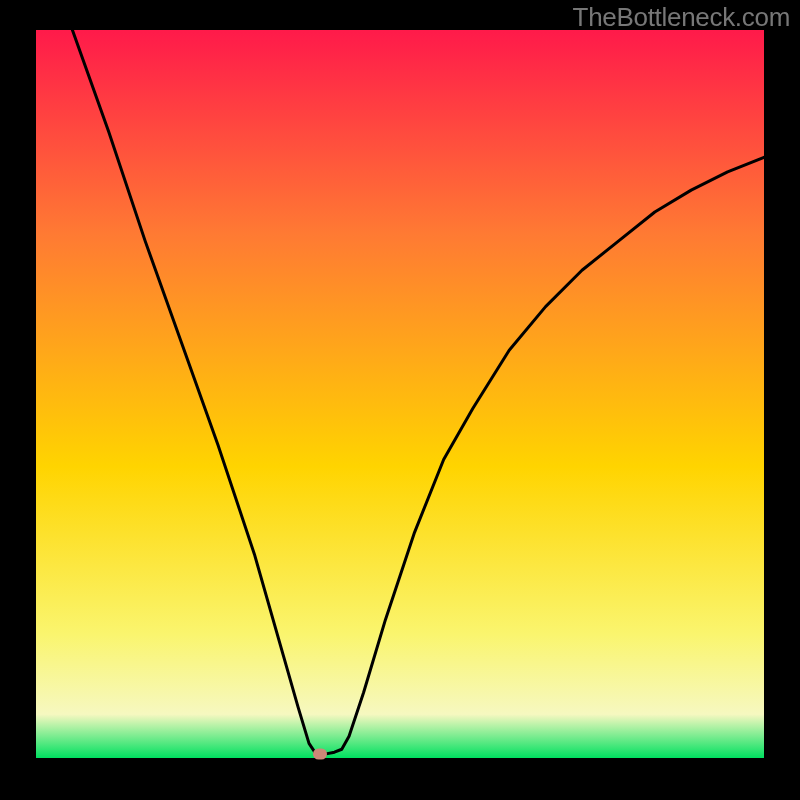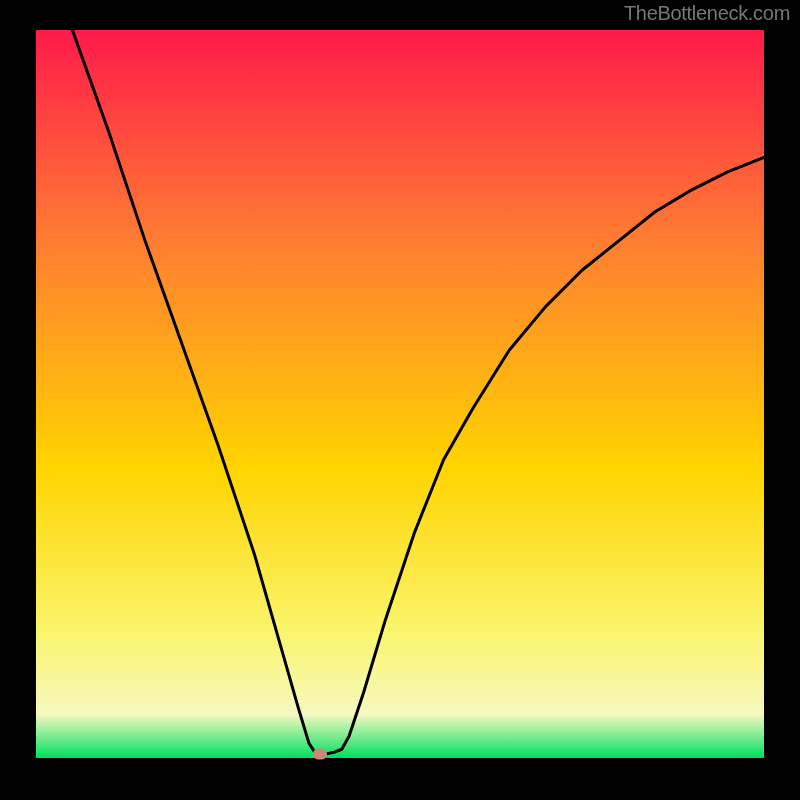--- a/index.html
+++ b/index.html
@@ -10,21 +10,21 @@
     background: #000;
     position: relative;
     overflow: hidden;
   }
   .watermark {
     position: absolute;
     top: 2px;
     right: 10px;
     color: #777;
     font-family: Arial, Helvetica, sans-serif;
-    font-size: 20px;
+    font-size: 26px;
     font-weight: 500;
     z-index: 10;
     letter-spacing: -0.3px;
   }
   .plot-frame {
     position: absolute;
     left: 36px;
     top: 30px;
     width: 728px;
     height: 728px;

